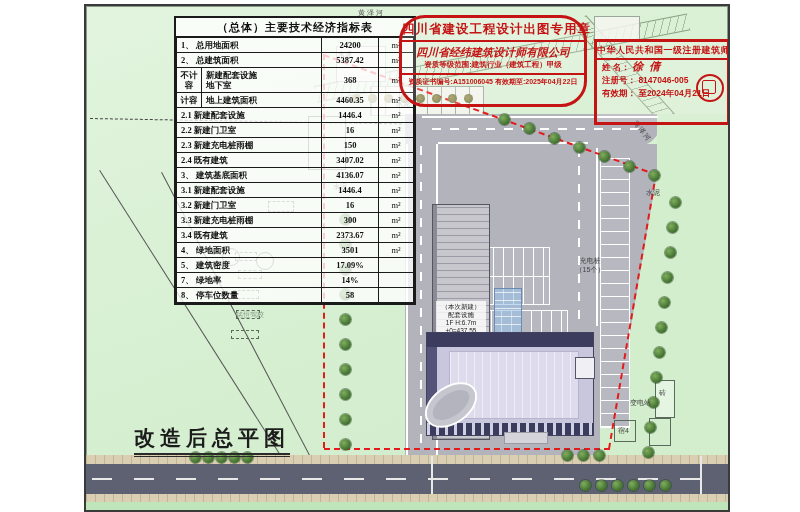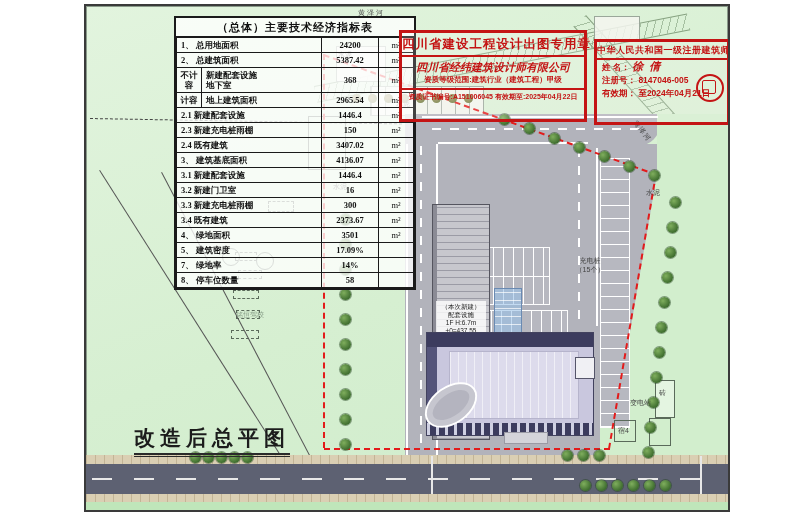--- a/index.html
+++ b/index.html
@@ -293,26 +293,31 @@
             </tr>
             <tr>
               <td class="pre">不计容</td>
               <td class="name">新建配套设施<br>地下室</td>
               <td class="val">368</td>
               <td class="unit">m²</td>
             </tr>
             <tr>
               <td class="pre">计容</td>
               <td class="name">地上建筑面积</td>
-              <td class="val">2965.54</td>
+              <td class="val">4460.35</td>
               <td class="unit">m²</td>
             </tr>
             <tr>
               <td class="name" colspan="2">2.1  新建配套设施</td>
               <td class="val">1446.4</td>
+              <td class="unit">m²</td>
+            </tr>
+            <tr>
+              <td class="name" colspan="2">2.2  新建门卫室</td>
+              <td class="val">16</td>
               <td class="unit">m²</td>
             </tr>
             <tr>
               <td class="name" colspan="2">2.3  新建充电桩雨棚</td>
               <td class="val">150</td>
               <td class="unit">m²</td>
             </tr>
             <tr>
               <td class="name" colspan="2">2.4  既有建筑</td>
               <td class="val">3407.02</td>
@@ -360,21 +365,21 @@
             </tr>
             <tr>
               <td class="name" colspan="2">8、 停车位数量</td>
               <td class="val">58</td>
               <td class="unit"></td>
             </tr>
           </tbody>
         </table>
     </div>
 
-    <div class="stamp stamp1" style="left:313px;top:24px;">
+    <div class="stamp stamp1" style="left:313px;top:9px;border-radius:26px;">
       <div class="s-title">四川省建设工程设计出图专用章</div>
       <div class="s-co">四川省经纬建筑设计师有限公司</div>
       <div class="s-scope">资质等级范围:建筑行业（建筑工程）甲级</div>
       <div class="s-cert">资质证书编号:A151006045  有效期至:2025年04月22日</div>
     </div>
 
     <div class="stamp stamp2" style="left:508px;top:33px;">
       <div class="s-title">中华人民共和国一级注册建筑师</div>
       <div class="row">
         <span>姓  名：</span>

